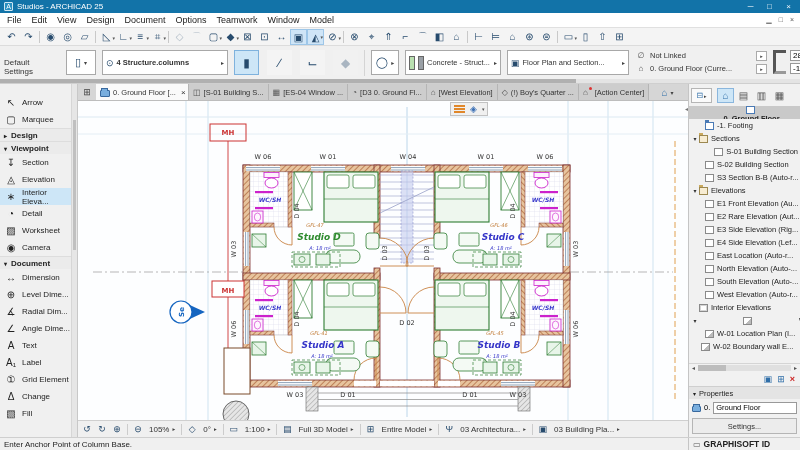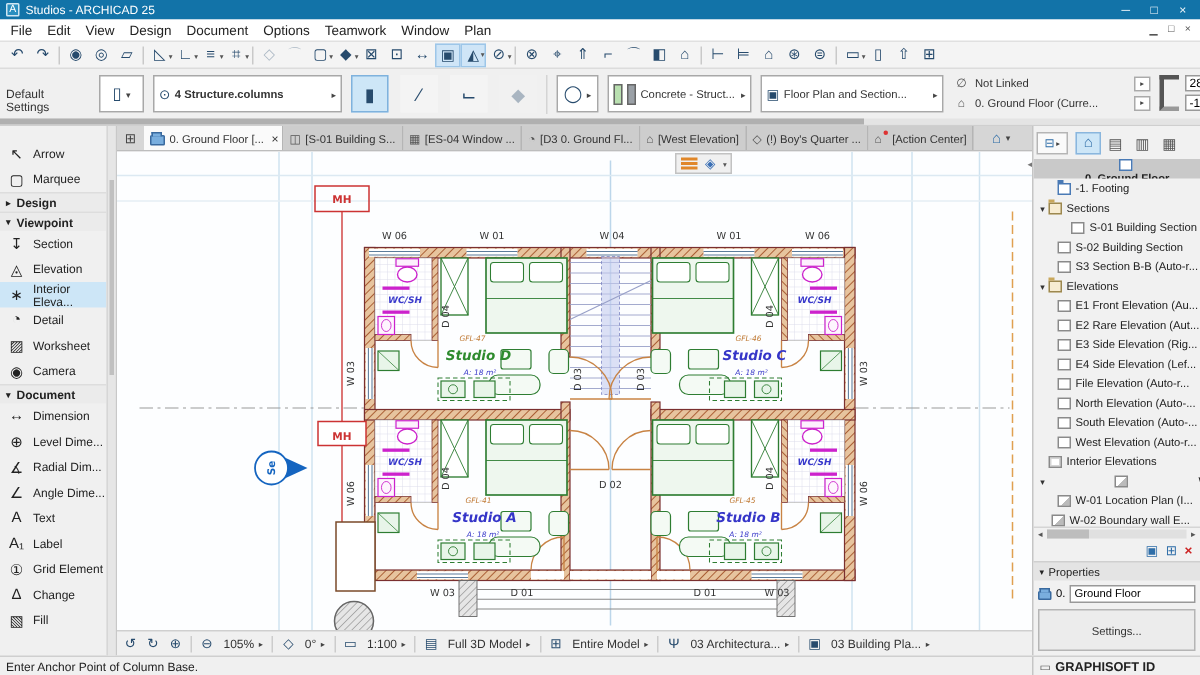--- a/index.html
+++ b/index.html
@@ -120,21 +120,21 @@
   .nhs-arrow{width:9px;font-size:6px;color:#555;text-align:center}
   .nhs-track{flex:1;height:6px;background:#e0e0e0}
   .nhs-thumb{width:30%;height:100%;background:#bdbdbd}
   .nav-actions{height:15px;display:flex;align-items:center;justify-content:flex-end;gap:5px;padding-right:5px;flex:none}
   .na-ic{font-size:9px;color:#2f6ea8}
   .na-ic.del{color:#cc2222;font-weight:bold}
   .nav-prophdr{height:13px;background:#e4e4e4;border-top:1px solid #cfcfcf;display:flex;align-items:center;gap:3px;padding-left:4px;color:#222;flex:none}
   .nav-prophdr .ga{font-size:6px}
   .nav-story{height:17px;display:flex;align-items:center;gap:3px;padding:0 3px;flex:none}
   .nav-story input{flex:1;height:12px;font-size:7.5px;border:1px solid #999;padding:0 2px;font-family:inherit;min-width:0;background:#fff}
-  .nav-settings{height:28px;margin:2px 3px 3px 3px;background:#ececec;border:1px solid #b5b5b5;display:flex;align-items:center;justify-content:center;font-size:7.5px;color:#333;flex:none}
+  .nav-settings{height:16px;margin:2px 3px 3px 3px;background:#ececec;border:1px solid #b5b5b5;display:flex;align-items:center;justify-content:center;font-size:7.5px;color:#333;flex:none}
 
   
   .statusbar{height:13px;background:#f0f0f0;border-top:1px solid #cfcfcf;display:flex;align-items:center;font-size:8px;color:#222;flex:none}
   .status-msg{padding-left:4px;flex:1;white-space:nowrap;overflow:hidden}
   .brandcell{width:112px;border-left:1px solid #c5c5c5;height:100%;display:flex;align-items:center;gap:3px;padding-left:4px;font-weight:bold;font-size:8.5px;color:#222;flex:none}
   .brand-ic{font-size:8px;color:#555;font-weight:normal}
 
   
   .pl-lbl{font-family:"DejaVu Sans",sans-serif;font-size:6.5px;fill:#333}
   .pl-sm{font-family:"DejaVu Sans",sans-serif;font-size:5px;fill:#c07a35;font-style:italic}
@@ -161,21 +161,21 @@
   <div class="menubar">
     <div class="menu-items" id="menuItems">
         <span class="menu-item">File</span>
         <span class="menu-item">Edit</span>
         <span class="menu-item">View</span>
         <span class="menu-item">Design</span>
         <span class="menu-item">Document</span>
         <span class="menu-item">Options</span>
         <span class="menu-item">Teamwork</span>
         <span class="menu-item">Window</span>
-        <span class="menu-item">Plan</span>
+        <span class="menu-item">Model</span>
       </div>
     <div class="mdi">
       <span>▁</span>
       <span>□</span>
       <span>×</span>
     </div>
   </div>
 
   <div class="toolbar1" id="toolbar1">
       <span class="t1">↶</span>
@@ -749,21 +749,21 @@
           <div class="nrow" style="padding-left: 16px;">
             <span class="ticon elevation"></span>
             <span>E3 Side Elevation (Rig...</span>
           </div>
           <div class="nrow" style="padding-left: 16px;">
             <span class="ticon elevation"></span>
             <span>E4 Side Elevation (Lef...</span>
           </div>
           <div class="nrow" style="padding-left: 16px;">
             <span class="ticon elevation"></span>
-            <span>File Elevation (Auto-r...</span>
+            <span>East Location (Auto-r...</span>
           </div>
           <div class="nrow" style="padding-left: 16px;">
             <span class="ticon elevation"></span>
             <span>North Elevation (Auto-...</span>
           </div>
           <div class="nrow" style="padding-left: 16px;">
             <span class="ticon elevation"></span>
             <span>South Elevation (Auto-...</span>
           </div>
           <div class="nrow" style="padding-left: 16px;">

